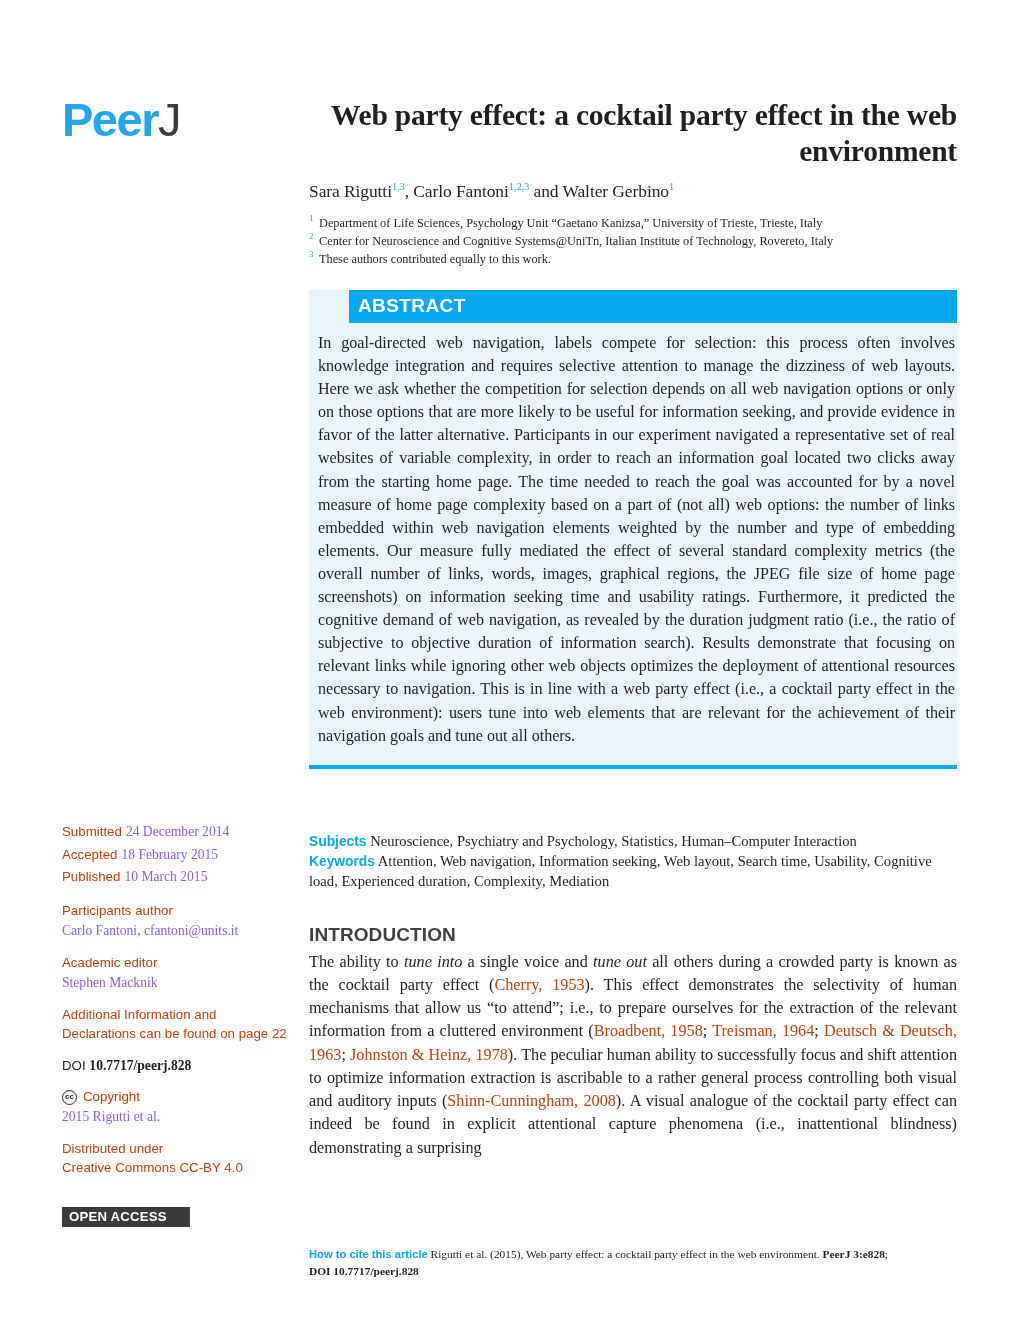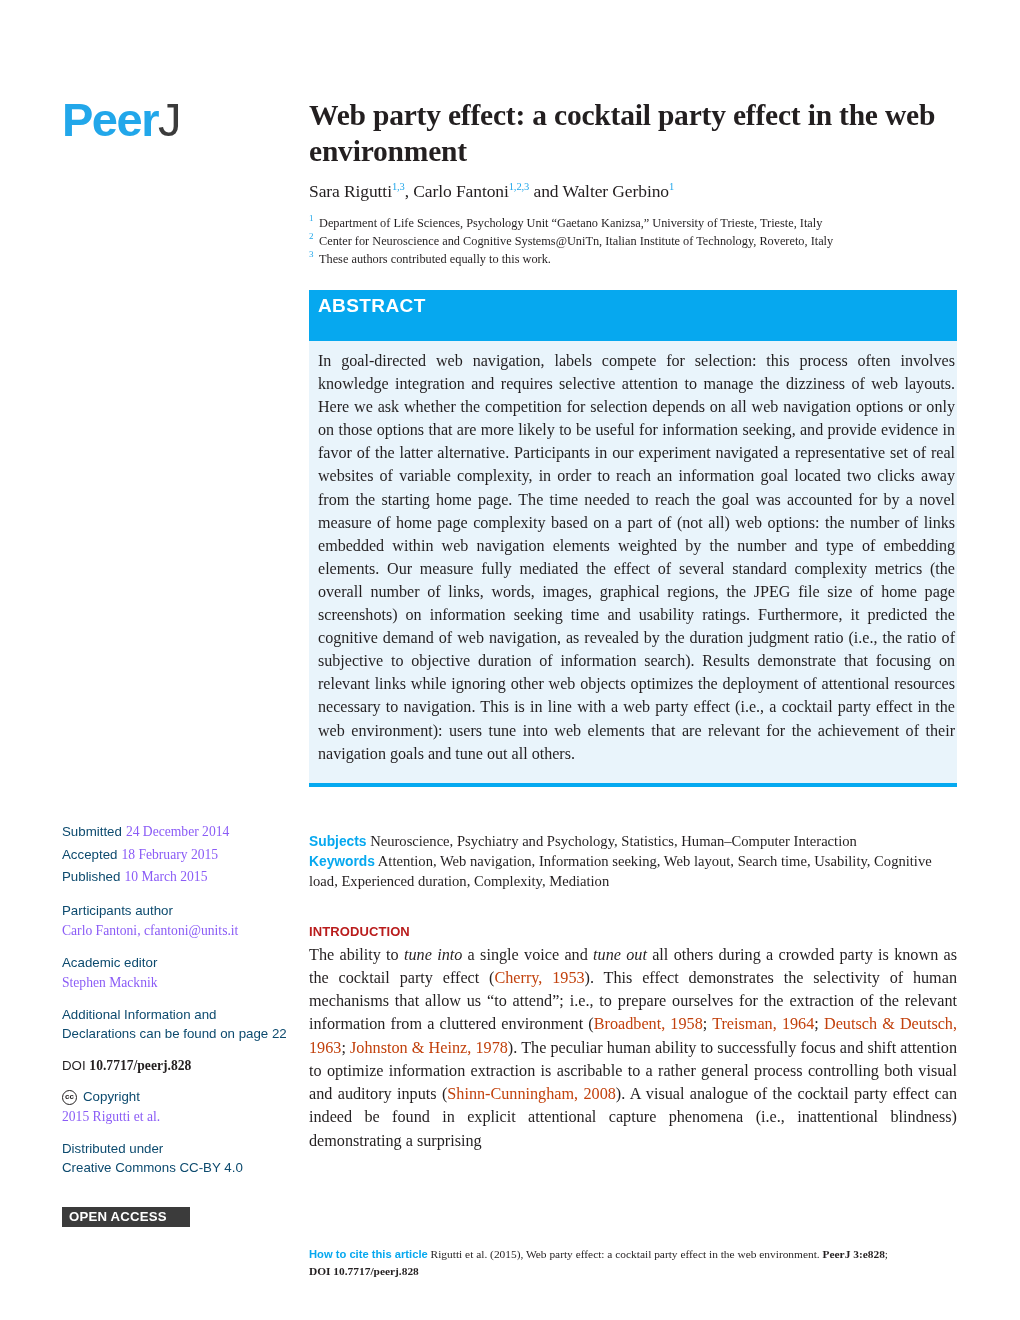--- a/index.html
+++ b/index.html
@@ -35,20 +35,21 @@
     left: 309px; top: 98px; width: 648px;
   }
   .title {
     font-family: "Liberation Serif", serif;
     font-weight: bold;
     font-size: 29.5px;
     line-height: 1.21;
     color: #231f20;
     margin: 0;
     letter-spacing: -0.2px;
+    text-align: right;
   }
   .authors {
     font-family: "Liberation Serif", serif;
     font-size: 17.5px;
     color: #231f20;
     margin-top: 12px;
     letter-spacing: -0.1px;
   }
   .authors sup { color: #22a7ea; font-size: 10.5px; vertical-align: super; }
 
@@ -72,42 +73,43 @@
     background: #e9f4fb;
     border-bottom: 4px solid #05a9f0;
   }
   .abstract-head {
     background: #06a8ef;
     color: #ffffff;
     font-family: "Liberation Sans", sans-serif;
     font-weight: bold;
     font-size: 19px;
     letter-spacing: 0.4px;
-    padding: 5px 0 24px 9px;
+    padding: 5px 0 6px 9px;
+    margin-left: 40px;
   }
   .abstract-body {
     padding: 8px 2px 18px 9px;
     font-family: "Liberation Serif", serif;
     font-size: 16.1px;
     line-height: 1.435;
     text-align: justify;
     color: #231f20;
   }
 
   
   .sidebar {
     position: absolute;
     left: 62px; top: 820px; width: 232px;
     color: #231f20;
   }
   .meta-group { margin-bottom: 14px; }
   .slabel {
     font-family: "Liberation Sans", sans-serif;
     font-size: 13.3px;
-    color: #0c4a6e;
+    color: #c2410c;
     line-height: 1.42;
   }
   .sval {
     font-family: "Liberation Serif", serif;
     font-size: 13.6px;
     color: #8b5cf6;
     line-height: 1.4;
   }
   .dates div { line-height: 1.42; }
   .dates .slabel { display: inline; }
@@ -151,22 +153,22 @@
   }
   .subjkey .tag {
     font-family: "Liberation Sans", sans-serif;
     font-weight: bold;
     font-size: 13.8px;
     color: #06a8ef;
   }
   .sec-head {
     font-family: "Liberation Sans", sans-serif;
     font-weight: bold;
-    font-size: 13px;
-    color: #b91c1c;
+    font-size: 19px;
+    color: #404040;
     letter-spacing: 0.1px;
     margin-top: 32px;
   }
   .body-par {
     margin-top: 5px;
     font-family: "Liberation Serif", serif;
     font-size: 16.2px;
     line-height: 1.435;
     text-align: justify;
     color: #231f20;

